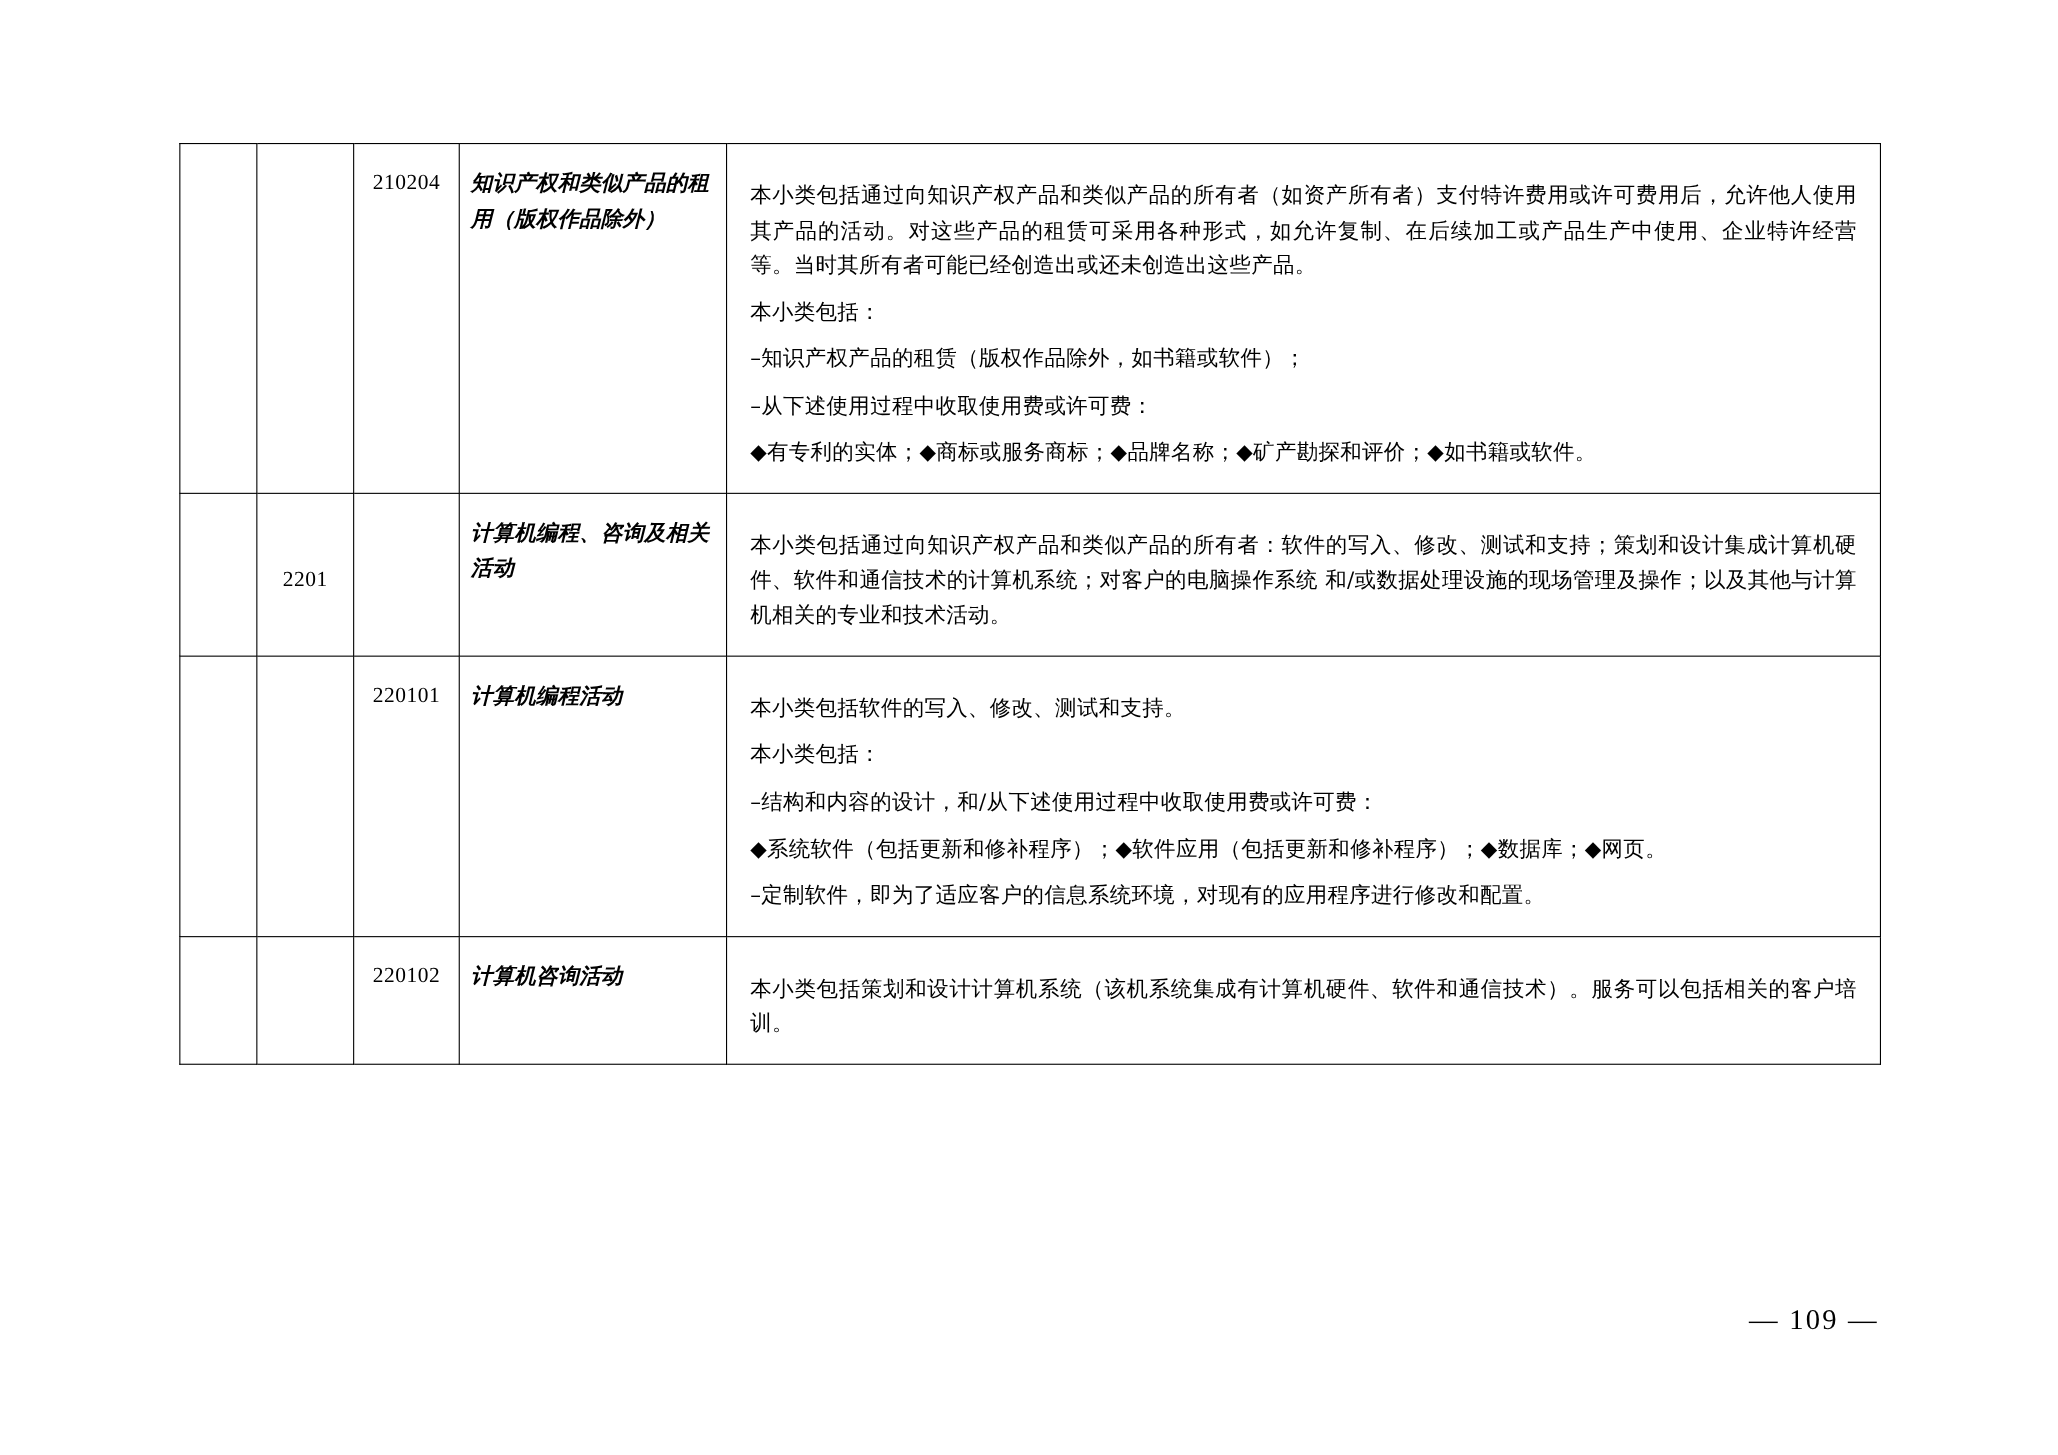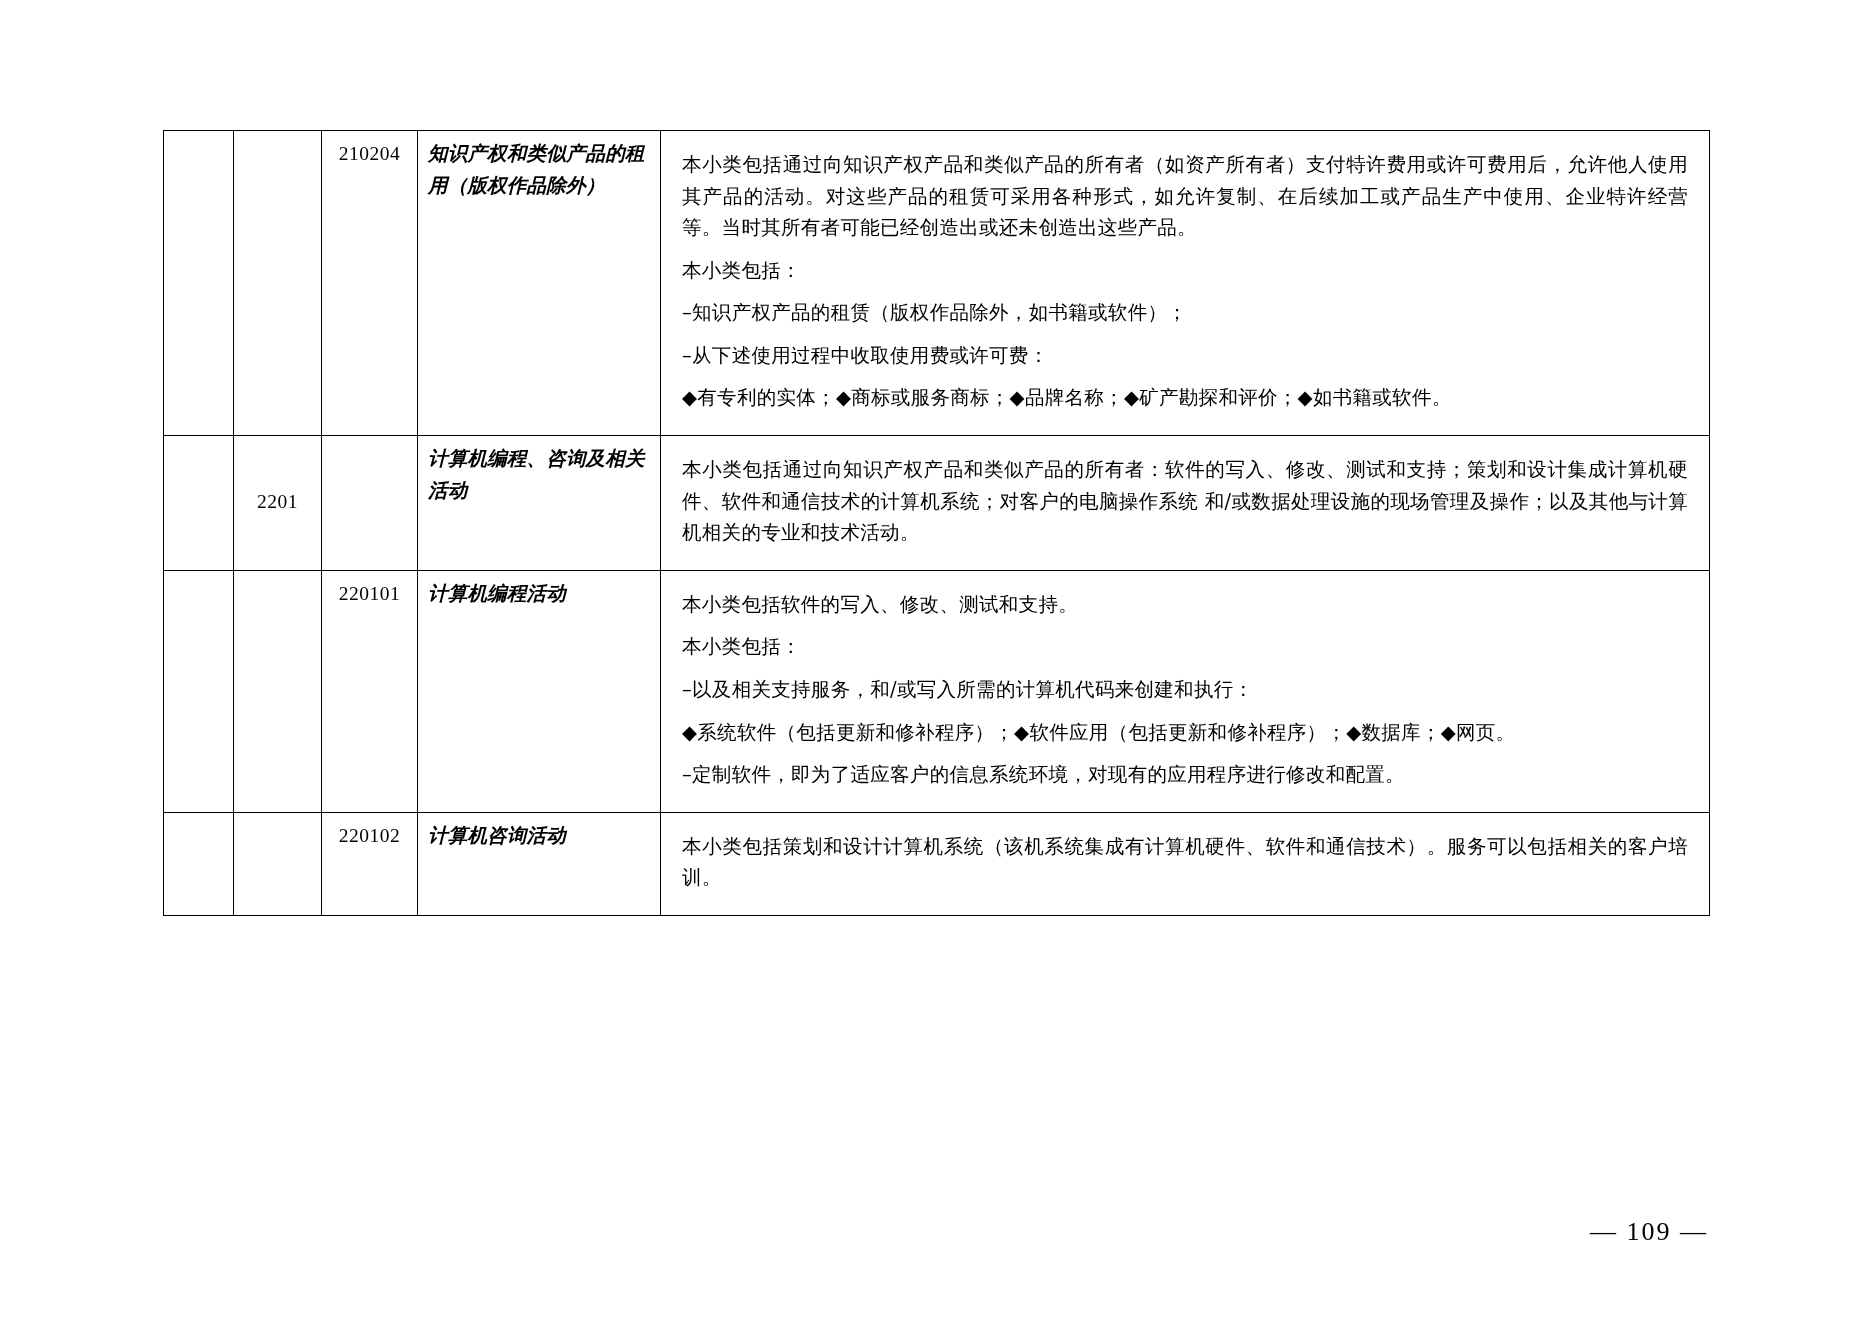--- a/index.html
+++ b/index.html
@@ -25,21 +25,21 @@
     position: absolute;
     left: 163px;
     top: 130px;
     width: 1547px;
     border-collapse: collapse;
     table-layout: fixed;
   }
   table.classification td {
     border: 1px solid #000000;
     vertical-align: top;
-    padding: 7px 10px 10px 10px;
+    padding: 20px 10px 10px 10px;
     font-size: 19.5px;
     line-height: 1.62;
   }
   .col-a { width: 70px; }
   .col-b { width: 88px; }
   .col-c { width: 96px; }
   .col-d { width: 243px; }
   .col-e { width: auto; }
 
   td.code {
@@ -63,21 +63,21 @@
     line-height: 1.66;
     text-align: justify;
     letter-spacing: 0.3px;
   }
   td.desc p {
     margin: 11px;
   }
   .page-number {
     position: absolute;
     right: 163px;
-    bottom: 76px;
+    bottom: 108px;
     font-size: 26px;
     font-family: "Liberation Serif", "DejaVu Serif", serif;
     letter-spacing: 2px;
   }
 </style>
 </head>
 <body>
 
 <div class="page">
 
@@ -117,21 +117,21 @@
       </tr>
 
       <tr>
         <td class="code"></td>
         <td class="code"></td>
         <td class="code">220101</td>
         <td class="name">计算机编程活动</td>
         <td class="desc">
           <p>本小类包括软件的写入、修改、测试和支持。</p>
           <p>本小类包括：</p>
-          <p>–以及相关支持服务，和/或写入所需的计算机代码来创建和执行：</p>
+          <p>–结构和内容的设计，和/从下述使用过程中收取使用费或许可费：</p>
           <p>◆系统软件（包括更新和修补程序）；◆软件应用（包括更新和修补程序）；◆数据库；◆网页。</p>
           <p>–定制软件，即为了适应客户的信息系统环境，对现有的应用程序进行修改和配置。</p>
         </td>
       </tr>
 
       <tr>
         <td class="code"></td>
         <td class="code"></td>
         <td class="code">220102</td>
         <td class="name">计算机咨询活动</td>

